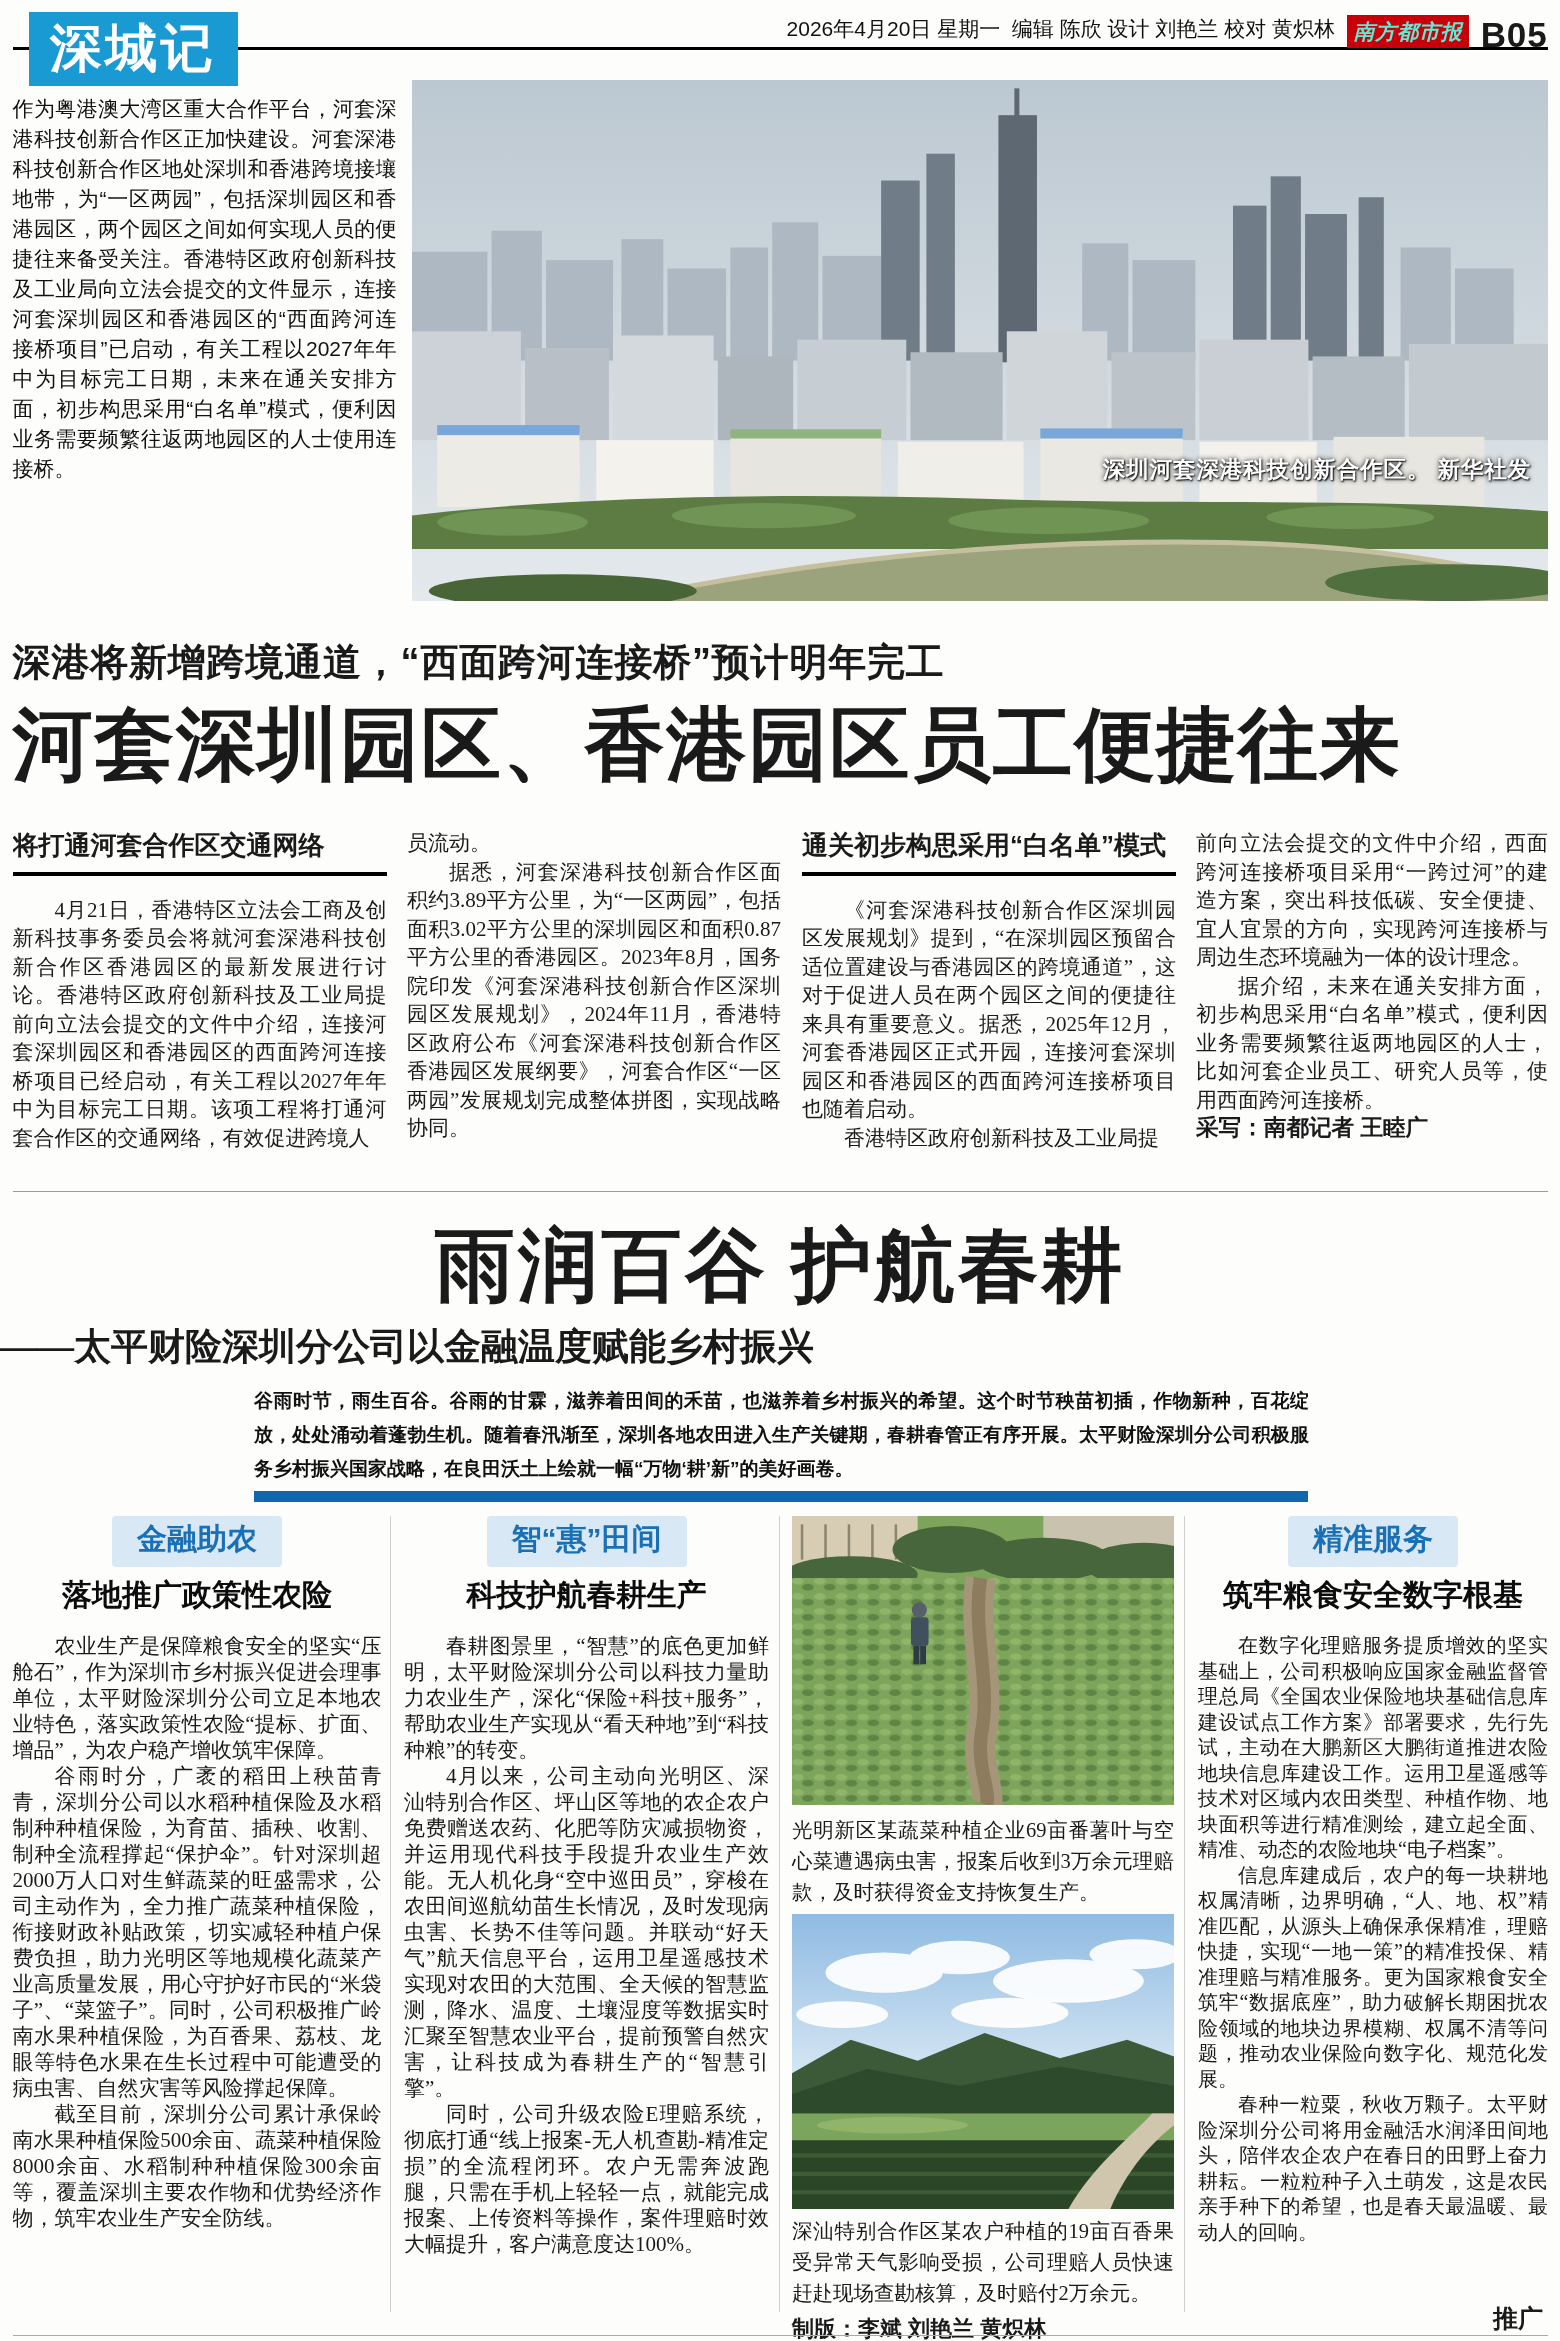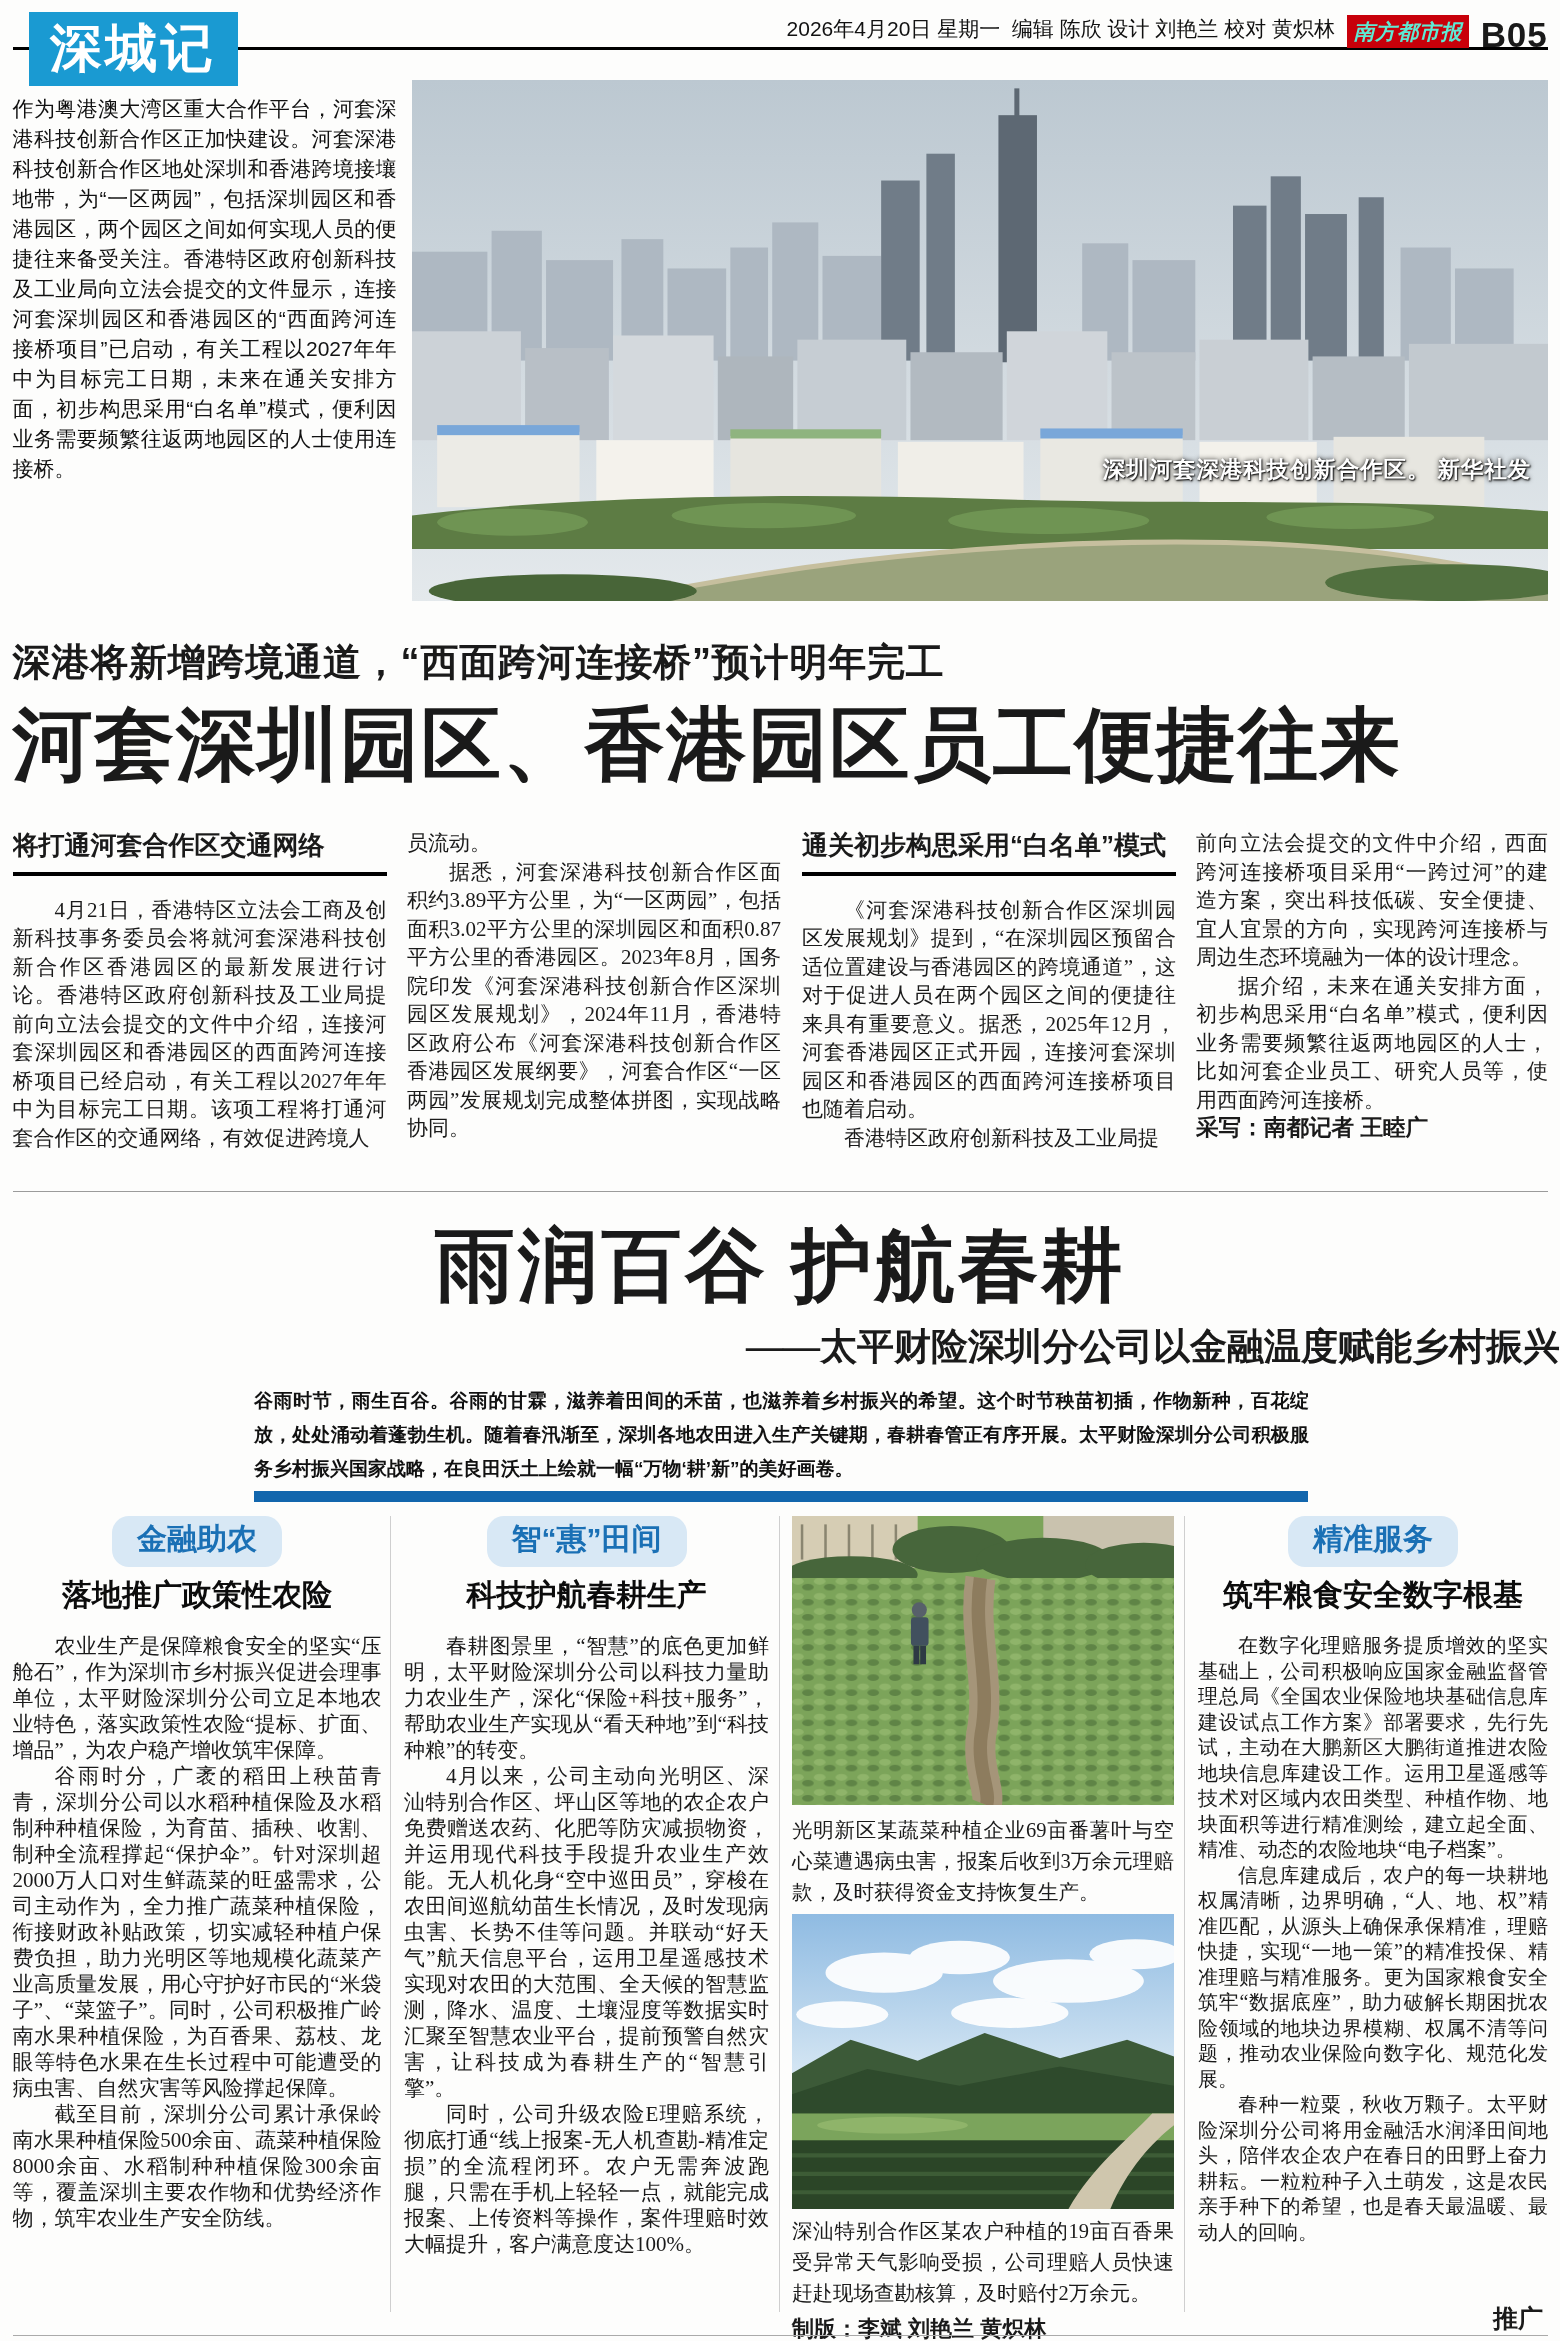--- a/index.html
+++ b/index.html
@@ -33,30 +33,30 @@
   .acol p.cont{text-indent:0;}
   .subhead{font-family:"Liberation Sans",sans-serif;font-size:26px;font-weight:800;
     line-height:1.25;padding-bottom:10px;border-bottom:4.2px solid #000;margin-bottom:20px;
     text-indent:0 !important;}
   .byline{font-family:"Liberation Sans",sans-serif;font-weight:800;font-size:22.6px;
     margin-top:35px;text-indent:0 !important;}
   .story-divider{left:12.6px;top:1191px;width:1535px;height:0.8px;background:#9b9b9b;}
   
   .f-title{left:0;top:1213px;width:100%;text-align:center;
     font-family:"Liberation Serif",serif;font-weight:900;font-size:80px;letter-spacing:3.4px;}
-  .f-sub{left:0;top:1322px;width:100%;text-align:right;
+  .f-sub{left:0;top:1322px;width:100%;text-align:left;
     font-family:"Liberation Serif",serif;font-weight:700;font-size:37px;}
   .f-intro{left:254px;top:1384px;width:1055px;font-size:19px;font-weight:700;
     line-height:34px;text-align:justify;color:#111;}
   .f-bar{left:254px;top:1491px;width:1054px;height:11px;}
   .vdiv{top:1516px;height:796px;width:0.8px;background:#cfcfcf;}
   .fcol{top:1516px;}
   .pill-wrap{text-align:center;}
   .pill{display:inline-block;background:#d8e8f5;color:#1a70b5;font-weight:800;font-size:30px;
-    padding:3.4px 25px 6.7px;border-radius:17px;text-align:right;}
+    padding:3.4px 25px 6.7px;border-radius:4px;text-align:right;}
   .f-head{text-align:center;font-weight:800;font-size:30px;margin-top:8.4px;color:#0c0c0c;}
   .f-body{margin-top:17px;font-family:"Liberation Serif",serif;font-size:21px;
     line-height:26px;text-align:justify;}
   .f-body p{margin:0;text-indent:2em;}
   .f-body-sm{font-size:20px;line-height:25.5px;}
   .promo{text-align:right;font-weight:800;font-size:25px;margin-top:6.7px;padding-right:5px;}
   .pcap{margin-top:6.7px;font-family:"Liberation Serif",serif;font-size:20.5px;
     line-height:31px;text-align:justify;}
   .credit{font-weight:800;font-size:22px;margin-top:5px;}
   .rule-bottom{left:12.6px;top:2335px;width:1535px;height:0.8px;background:#aaa;}

